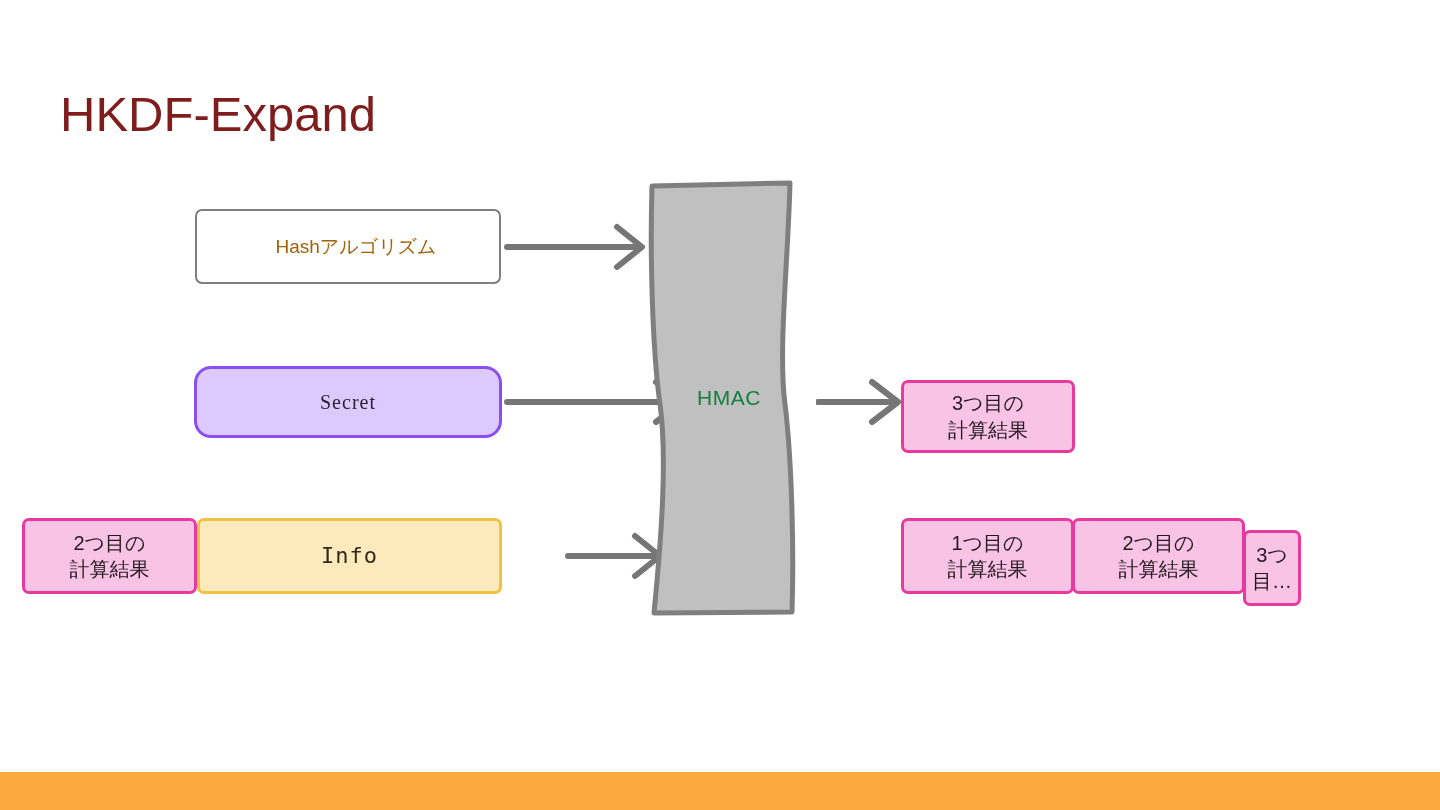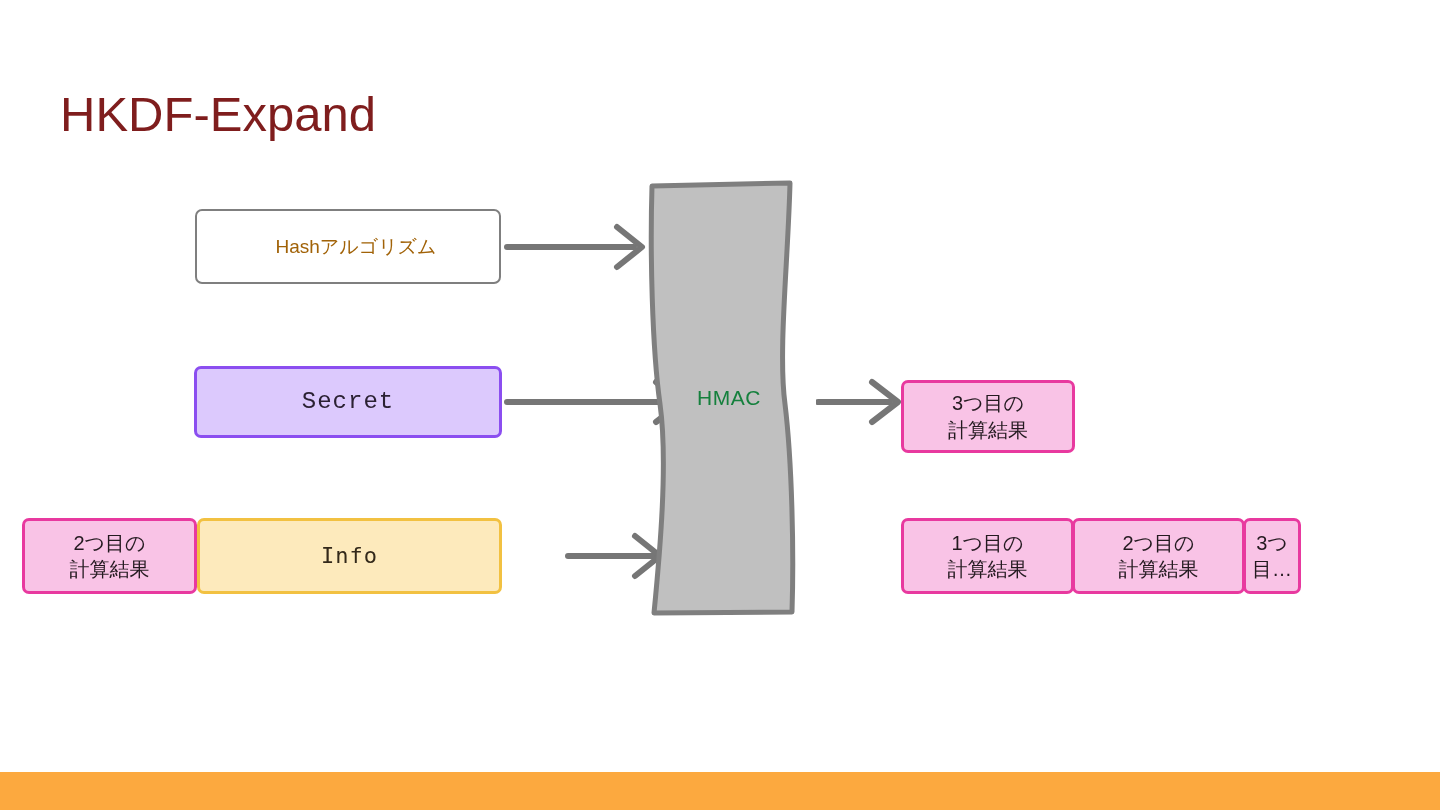--- a/index.html
+++ b/index.html
@@ -58,23 +58,24 @@
     color: #a16207;
     font-size: 19px;
     font-family: "Liberation Sans", sans-serif;
     padding-left: 16px;
   }
   .box-secret {
     background: #dcc9fd;
     border-color: #8b4ef0;
     border-width: 3px;
     color: #2b2133;
-    font-size: 24px;
-    font-family: Liberation Mono, monospace;
+    font-size: 20px;
+    font-family: Liberation Serif, serif;
     letter-spacing: 1px;
+    border-radius: 17px;
   }
   .box-pink {
     background: #f9c3e6;
     border-color: #e8399f;
     border-width: 3px;
     color: #241a20;
     font-size: 20px;
     font-family: "Liberation Sans", sans-serif;
   }
   .box-yellow {
@@ -258,21 +259,21 @@
     </span>
   </div>
 
   <div class="box box-pink" style="left:1072px; top:518px; width:173px; height:76px;">
     <span class="lines">
       <span>2つ目の</span><br>
       <span>計算結果</span>
     </span>
   </div>
 
-  <div class="box box-pink" style="left:1243px; top:518px; width:58px; height:76px;">
+  <div class="box box-pink" style="left:1243px; top:530px; width:58px; height:76px;">
     <span class="lines">
       <span>3つ</span><br>
       <span>目…</span>
     </span>
   </div>
 
 
   <div class="footer-bar"></div>
 
 </div>

